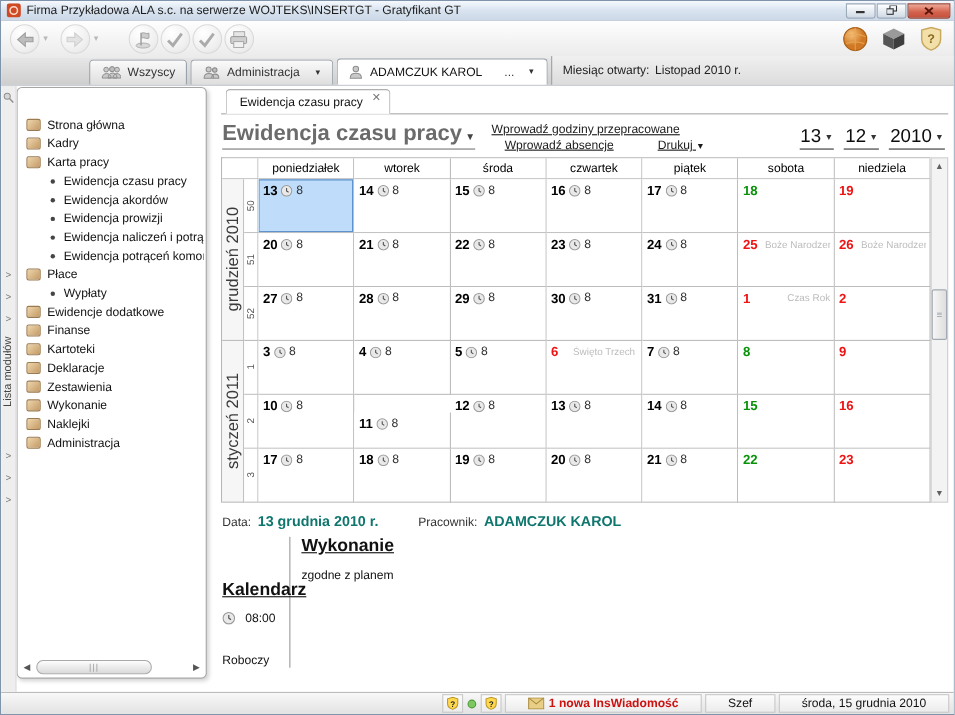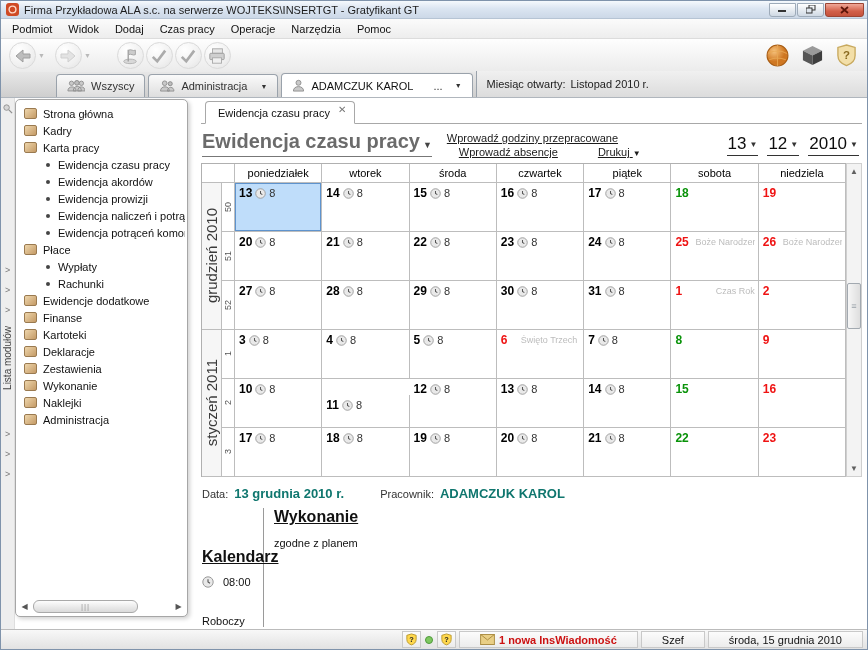--- a/index.html
+++ b/index.html
@@ -18,36 +18,36 @@
   .menu-item{padding:3px 8px;color:#111;cursor:default;}
 
   
   .toolbar{height:33px;flex:none;display:flex;align-items:center;background:linear-gradient(#fefefe,#ebebeb);padding:0 10px 0 8px;}
   .tbtn{width:27px;height:27px;flex:none;border-radius:50%;background:radial-gradient(circle at 35% 28%,#ffffff,#efefef 65%,#e1e1e1);border:1px solid #dadada;display:flex;align-items:center;justify-content:center;margin-right:2px;}
   .tcaret{font-size:7px;color:#b9b9b9;margin-right:10px;}
   .tspacer{width:16px;}
   .tb-right{margin-left:auto;display:flex;gap:12px;align-items:center;}
 
   
-  .tabstrip{height:26px;flex:none;background:linear-gradient(#e7e7e7,#cecece);display:flex;align-items:flex-end;padding-left:55px;border-bottom:1px solid #b0b6bd;}
+  .tabstrip{height:26px;flex:none;background:linear-gradient(#e7e7e7,#cecece);display:flex;align-items:flex-end;padding-left:80px;border-bottom:1px solid #b0b6bd;}
   .etab{height:23px;display:flex;align-items:center;gap:6px;padding:0 10px;border:1px solid #9aa2ab;border-bottom:none;border-radius:4px 4px 0 0;background:linear-gradient(#fafafa,#dedede);margin-right:3px;font-size:11px;color:#333;white-space:nowrap;}
   .etab.active{background:#fff;height:24px;color:#111;}
   .etab .caret{font-size:7px;color:#333;margin-left:6px;}
   .etab .more{color:#333;margin-left:14px;}
   .monthopen{flex:1;height:26px;display:flex;align-items:center;border-left:1px solid #9aa2ab;background:linear-gradient(#f0f0f0,#dcdcdc);padding-left:10px;gap:5px;color:#222;}
 
   
   .main{flex:1;display:flex;background:#fff;overflow:hidden;}
   .strip{width:14px;flex:none;background:#eeeeee;border-right:1px solid #dedede;position:relative;}
   .strip .pin{position:absolute;top:5px;left:1px;}
   .strip .chev{position:absolute;left:4px;color:#777;font-size:9px;line-height:9px;}
   .strip .vlabel{position:absolute;top:228px;left:1px;writing-mode:vertical-rl;transform:rotate(180deg);font-size:10px;color:#444;white-space:nowrap;}
 
   .sidepanel{width:173px;flex:none;margin:1px 5px 12px 0;border:1px solid #a6a6a6;border-radius:5px;background:#fff;box-shadow:2px 2px 4px rgba(0,0,0,.18);display:flex;flex-direction:column;overflow:hidden;}
-  .tree{flex:1;padding:5px 2px 0 5px;overflow:hidden;}
+  .tree{flex:1;padding:5px 2px 0 5px;overflow:hidden;margin-top:20px;}
   .tree-item{height:17px;display:flex;align-items:center;white-space:nowrap;overflow:hidden;cursor:default;}
   .tree-item.lvl0{padding-left:3px;gap:6px;}
   .tree-item.lvl1{padding-left:25px;gap:8px;}
   .tree-icon{width:13px;height:11px;flex:none;border:1px solid #9a7a50;border-radius:2px;background:linear-gradient(135deg,#eed6ac,#c49a66);}
   .bullet{width:4px;height:4px;flex:none;border-radius:50%;background:#454545;}
   .hscroll{height:16px;flex:none;margin:0 2px 2px;display:flex;align-items:center;}
   .hs-arrow{width:13px;text-align:center;color:#555;font-size:8px;}
   .hs-track{flex:1;height:13px;position:relative;}
   .hs-thumb{position:absolute;left:2px;top:0;width:105px;height:13px;border:1px solid #a9a9a9;border-radius:6px;background:linear-gradient(#fdfdfd,#dadada);display:flex;align-items:center;justify-content:center;color:#999;font-size:8px;letter-spacing:1px;}
 
@@ -135,29 +135,20 @@
           </svg>
         </div>
       <div class="winbtn close">
           <svg width="9" height="8" viewBox="0 0 9 8">
             <path d="M1 1l7 6M8 1L1 7" stroke="#5d1509" stroke-width="1.8"></path>
           </svg>
         </div>
     </div>
   </div>
 
-  <div class="menubar" id="menuBar">
-      <span class="menu-item">Podmiot</span>
-      <span class="menu-item">Widok</span>
-      <span class="menu-item">Dodaj</span>
-      <span class="menu-item">Czas pracy</span>
-      <span class="menu-item">Operacje</span>
-      <span class="menu-item">Narzędzia</span>
-      <span class="menu-item">Pomoc</span>
-    </div>
 
   <div class="toolbar">
     <div class="tbtn">
         <svg width="18" height="16" viewBox="0 0 18 16">
           <path d="M2 8l7-6v4h7v4H9v4z" fill="#bdbdbd" stroke="#9e9e9e"></path>
         </svg>
       </div>
     <span class="tcaret">▼</span>
     <div class="tbtn">
         <svg width="18" height="16" viewBox="0 0 18 16">
@@ -298,24 +289,20 @@
             <span class="tree-label">Ewidencja potrąceń komorniczych</span>
           </div>
           <div class="tree-item lvl0">
             <span class="tree-icon"></span>
             <span class="tree-label">Płace</span>
           </div>
           <div class="tree-item lvl1">
             <span class="bullet"></span>
             <span class="tree-label">Wypłaty</span>
           </div>
-          <div class="tree-item lvl1">
-            <span class="bullet"></span>
-            <span class="tree-label">Rachunki</span>
-          </div>
           <div class="tree-item lvl0">
             <span class="tree-icon"></span>
             <span class="tree-label">Ewidencje dodatkowe</span>
           </div>
           <div class="tree-item lvl0">
             <span class="tree-icon"></span>
             <span class="tree-label">Finanse</span>
           </div>
           <div class="tree-item lvl0">
             <span class="tree-icon"></span>

